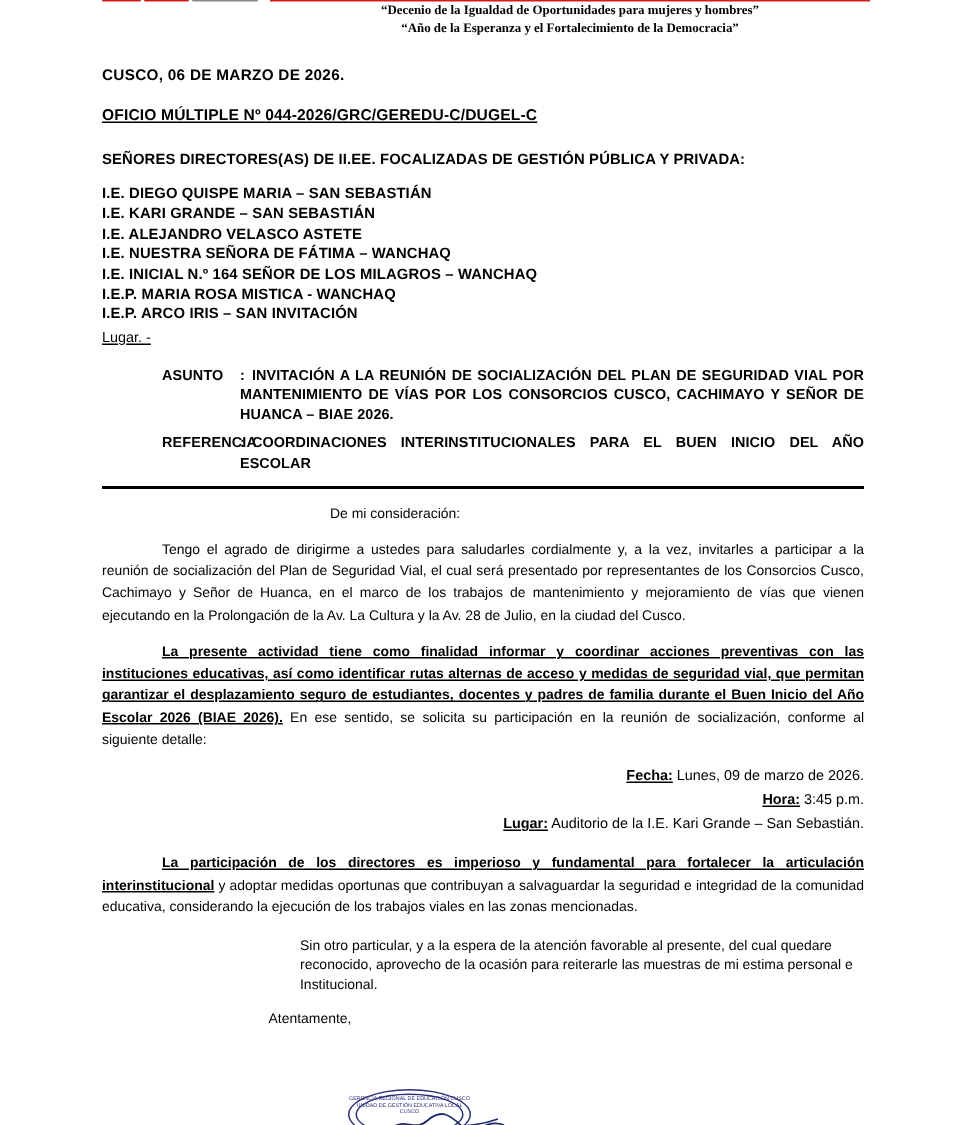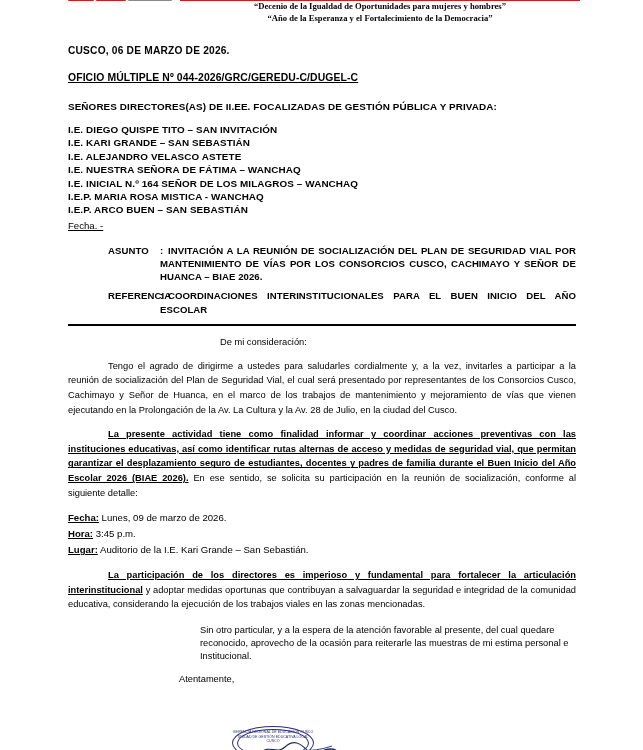--- a/index.html
+++ b/index.html
@@ -154,21 +154,21 @@
   .bu { font-weight: bold; text-decoration: underline; }
   .detail-line {
     font-size: 9.6px;
     line-height: 16px;
     margin: 0;
   }
   .detail-line .lbl {
     font-weight: bold;
     text-decoration: underline;
   }
-  .detail-block { margin: 2px 0 10px 0; }
+  .detail-block { margin: 2px 0 10px 0; text-align: right; }
   .closing {
     margin-left: 132px;
     font-size: 9.3px;
     margin-top: 12px;
     margin-bottom: 6px;
   }
   .atte {
     margin-left: 111px;
     font-size: 9.3px;
     margin-top: 10px;
@@ -233,30 +233,30 @@
 
   <div class="doc">
 
     <div class="date-line">CUSCO, 06 DE MARZO DE 2026.</div>
 
     <div class="oficio">OFICIO MÚLTIPLE Nº 044-2026/GRC/GEREDU-C/DUGEL-C</div>
 
     <div class="recipients-title">SEÑORES DIRECTORES(AS) DE II.EE. FOCALIZADAS DE GESTIÓN PÚBLICA Y PRIVADA:</div>
 
     <div>
-      <div class="school">I.E. DIEGO QUISPE TITO – SAN INVITACIÓN</div>
+      <div class="school">I.E. DIEGO QUISPE MARIA – SAN SEBASTIÁN</div>
       <div class="school">I.E. KARI GRANDE – SAN SEBASTIÁN</div>
       <div class="school">I.E. ALEJANDRO VELASCO ASTETE</div>
       <div class="school">I.E. NUESTRA SEÑORA DE FÁTIMA – WANCHAQ</div>
       <div class="school">I.E. INICIAL N.º 164 SEÑOR DE LOS MILAGROS – WANCHAQ</div>
       <div class="school">I.E.P. MARIA ROSA MISTICA - WANCHAQ</div>
-      <div class="school">I.E.P. ARCO BUEN – SAN SEBASTIÁN</div>
-    </div>
-
-    <div><span class="ciudad">Fecha. -</span></div>
+      <div class="school">I.E.P. ARCO IRIS – SAN INVITACIÓN</div>
+    </div>
+
+    <div><span class="ciudad">Lugar. -</span></div>
 
     <div class="field-row">
       <div class="field-label">ASUNTO</div>
       <div class="field-value"><span class="colon">:</span><span>INVITACIÓN A LA REUNIÓN DE SOCIALIZACIÓN DEL PLAN DE SEGURIDAD VIAL POR MANTENIMIENTO DE VÍAS POR LOS CONSORCIOS CUSCO, CACHIMAYO Y SEÑOR DE HUANCA – BIAE 2026.</span></div>
     </div>
 
     <div class="field-row">
       <div class="field-label">REFERENCIA</div>
       <div class="field-value"><span class="colon">:</span><span>COORDINACIONES INTERINSTITUCIONALES PARA EL BUEN INICIO DEL AÑO ESCOLAR</span></div>
     </div>

